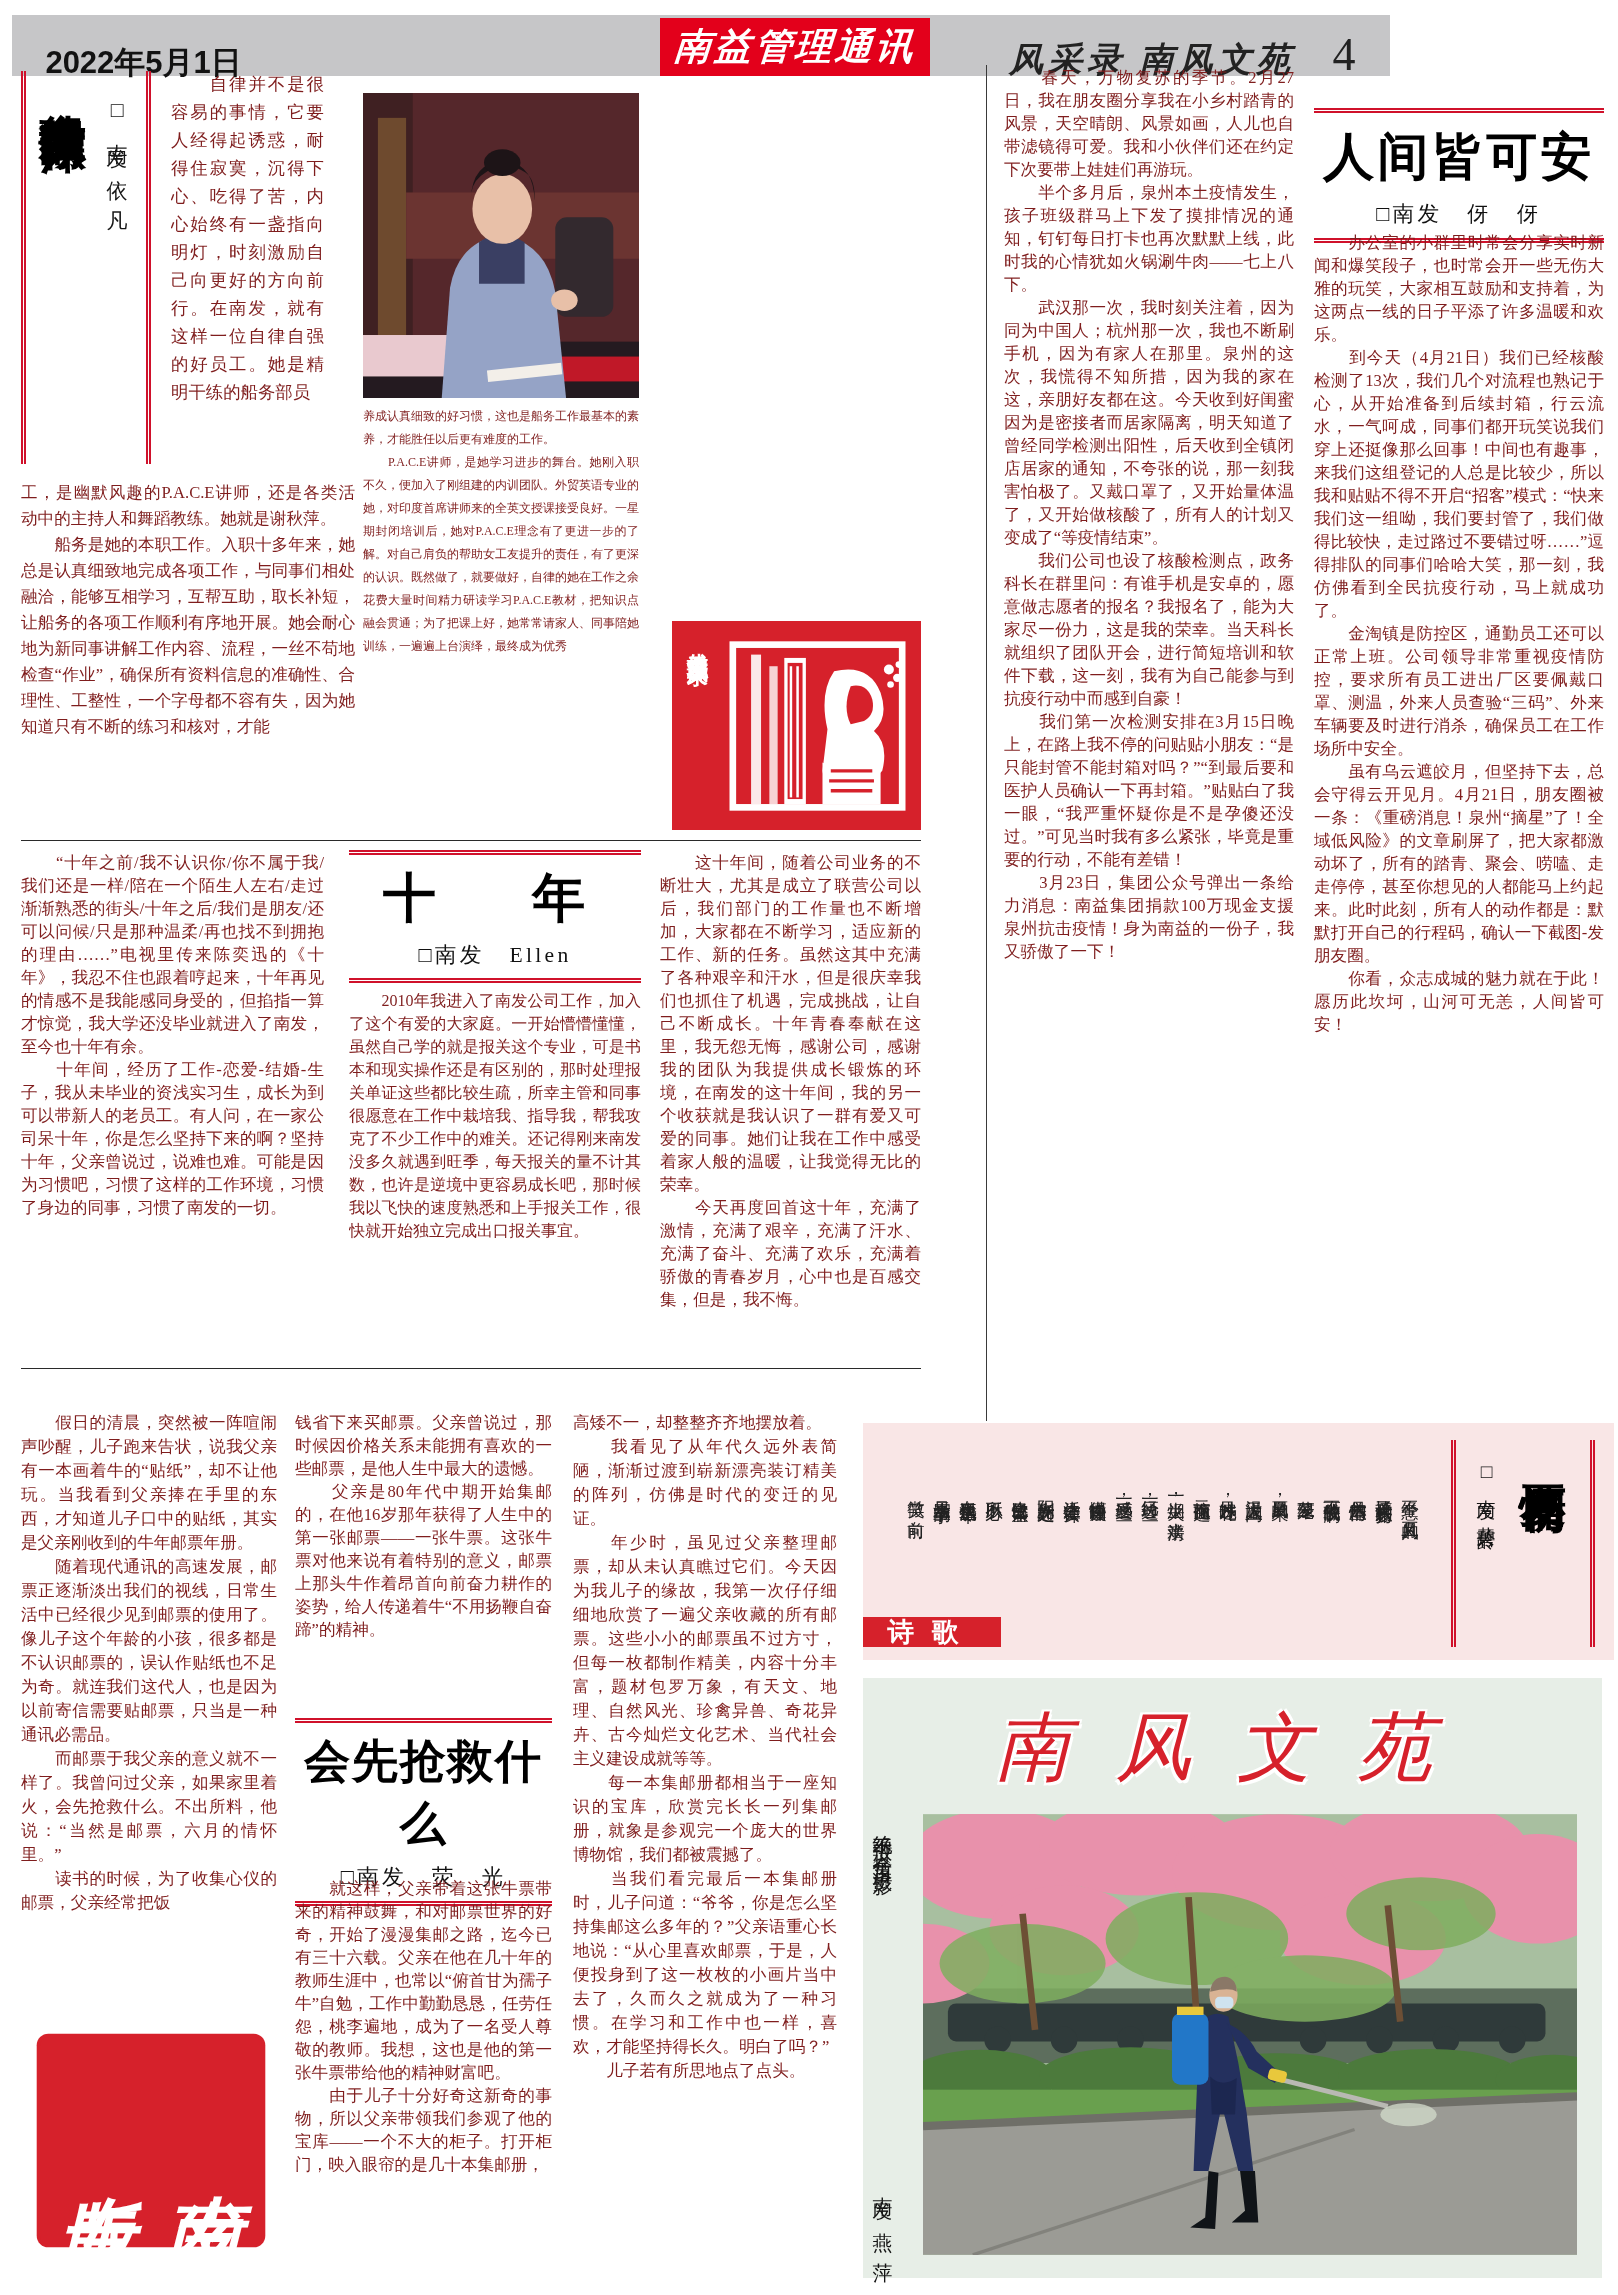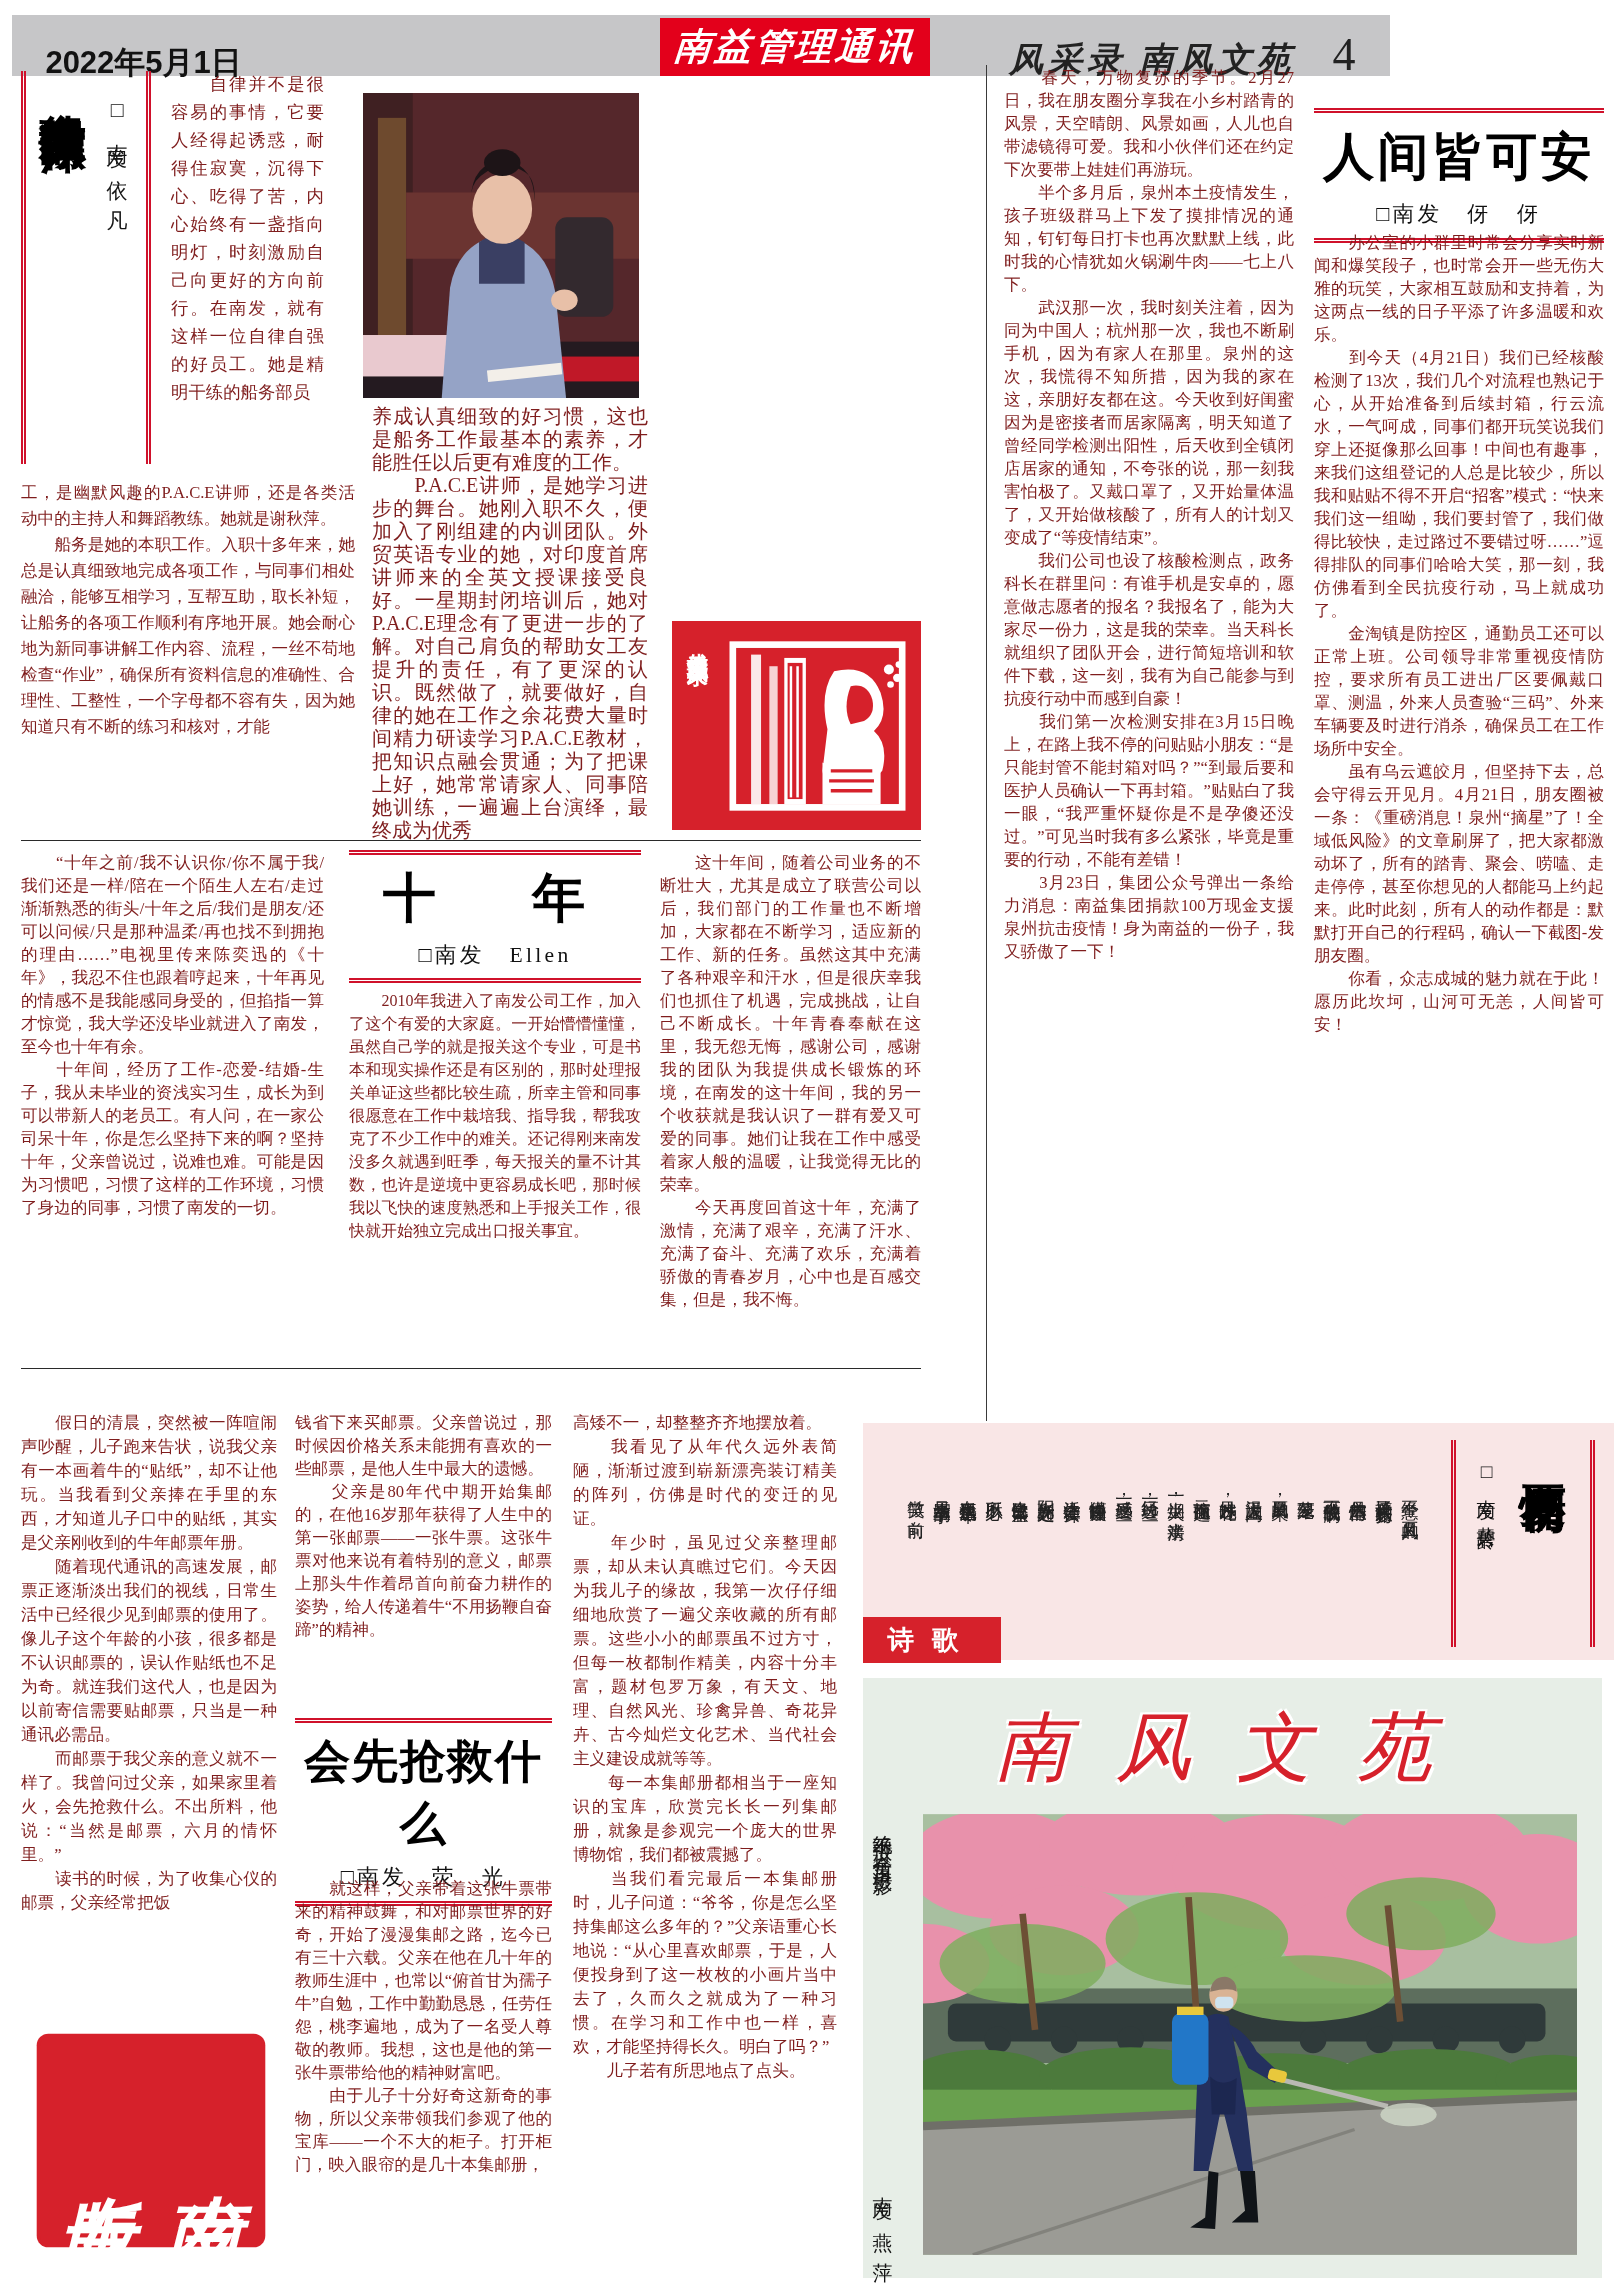--- a/index.html
+++ b/index.html
@@ -39,21 +39,21 @@
         display:flex;align-items:center;justify-content:center;box-shadow:0 0 0 3.3px #d6212b;}
   .seal-text{writing-mode:vertical-rl;white-space:pre-line;color:#fff;font-size:76px;font-weight:bold;
              font-style:italic;line-height:106px;letter-spacing:6.6px;}
   
   .poem-box{position:absolute;left:863px;top:1423px;width:751px;height:237px;background:#f9e6e6;}
   .poem-title{position:absolute;left:1512px;top:1448px;height:203px;font-size:46px;font-weight:bold;color:#000;}
   .poem-byline{position:absolute;left:1473px;top:1461px;height:183px;font-size:19px;letter-spacing:2.5px;}
   .poem-lines{position:absolute;left:900px;top:1487px;width:523px;height:168px;writing-mode:vertical-rl;
               font-size:17.4px;color:#222;}
   .poem-line{line-height:26px;letter-spacing:0.8px;}
-  .poetry-label{position:absolute;left:863px;top:1617px;width:138px;height:46px;background:#d6212b;color:#fff;
+  .poetry-label{position:absolute;left:863px;top:1617px;width:138px;height:30px;background:#d6212b;color:#fff;
                 font-size:26.6px;font-weight:bold;letter-spacing:18px;display:flex;align-items:center;justify-content:center;}
   
   .gallery-box{position:absolute;left:863px;top:1678px;width:739px;height:600px;background:#e7eee7;}
   .gallery-banner{position:absolute;left:880px;top:1698px;width:714px;text-align:center;color:#d6212b;
                   font-size:75px;font-weight:normal;font-style:italic;letter-spacing:46px;
                   text-shadow:-2.5px -2.5px 0 #fff,2.5px -2.5px 0 #fff,-2.5px 2.5px 0 #fff,2.5px 2.5px 0 #fff;}
   .gallery-caption{position:absolute;left:870px;top:1819px;height:365px;font-size:20px;letter-spacing:4.1px;}
   .gallery-credit{position:absolute;left:870px;top:2181px;height:111px;font-size:20px;letter-spacing:5px;}
   .photo1{position:absolute;left:363px;top:93px;width:276px;height:305px;}
   .photo2{position:absolute;left:923px;top:1814px;width:654px;height:441px;}
@@ -96,21 +96,21 @@
       <path d="M130 128 Q132 84 168 82 Q206 84 207 130 Q208 104 196 96 Q170 78 142 100 Q130 110 130 128 Z" fill="#1d1417"></path>
       <ellipse cx="168" cy="84" rx="22" ry="16" fill="#1d1417"></ellipse>
       <ellipse cx="243" cy="250" rx="16" ry="13" fill="#e8c0a8"></ellipse>
       <rect x="150" y="330" width="90" height="14" fill="#f3efe9" transform="rotate(-6 195 337)"></rect>
     </svg>
   </div>
 
   <div class="jtext" style="left:21px;top:480px;width:334px;height:362px;font-size:16.6px;line-height:26px;">工，是幽默风趣的P.A.C.E讲师，还是各类活动中的主持人和舞蹈教练。她就是谢秋萍。
 　　船务是她的本职工作。入职十多年来，她总是认真细致地完成各项工作，与同事们相处融洽，能够互相学习，互帮互助，取长补短，让船务的各项工作顺利有序地开展。她会耐心地为新同事讲解工作内容、流程，一丝不苟地检查“作业”，确保所有资料信息的准确性、合理性、工整性，一个字母都不容有失，因为她知道只有不断的练习和核对，才能</div>
 
-  <div class="jtext" style="left:372px;top:405px;width:276px;height:435px;font-size:20px;line-height:23px;">养成认真细致的好习惯，这也是船务工作最基本的素养，才能胜任以后更有难度的工作。
+  <div class="jtext" style="left:363px;top:405px;width:276px;height:435px;font-size:12px;line-height:23px;">养成认真细致的好习惯，这也是船务工作最基本的素养，才能胜任以后更有难度的工作。
 　　P.A.C.E讲师，是她学习进步的舞台。她刚入职不久，便加入了刚组建的内训团队。外贸英语专业的她，对印度首席讲师来的全英文授课接受良好。一星期封闭培训后，她对P.A.C.E理念有了更进一步的了解。对自己肩负的帮助女工友提升的责任，有了更深的认识。既然做了，就要做好，自律的她在工作之余花费大量时间精力研读学习P.A.C.E教材，把知识点融会贯通；为了把课上好，她常常请家人、同事陪她训练，一遍遍上台演绎，最终成为优秀</div>
 
 
   <div class="badge">
     <div class="badge-label">优秀干部职工风采录</div>
     <svg viewBox="0 0 220 212" width="183" height="176" style="position:absolute;right:11.6px;top:16.6px;">
       <rect x="4" y="4" width="212" height="204" fill="#ffffff"></rect>
       <rect x="12" y="12" width="196" height="188" fill="#d6212b"></rect>
       <rect x="30" y="20" width="12" height="180" fill="#fff" opacity=".9"></rect>
       <rect x="52" y="34" width="10" height="166" fill="#fff" opacity=".8"></rect>

